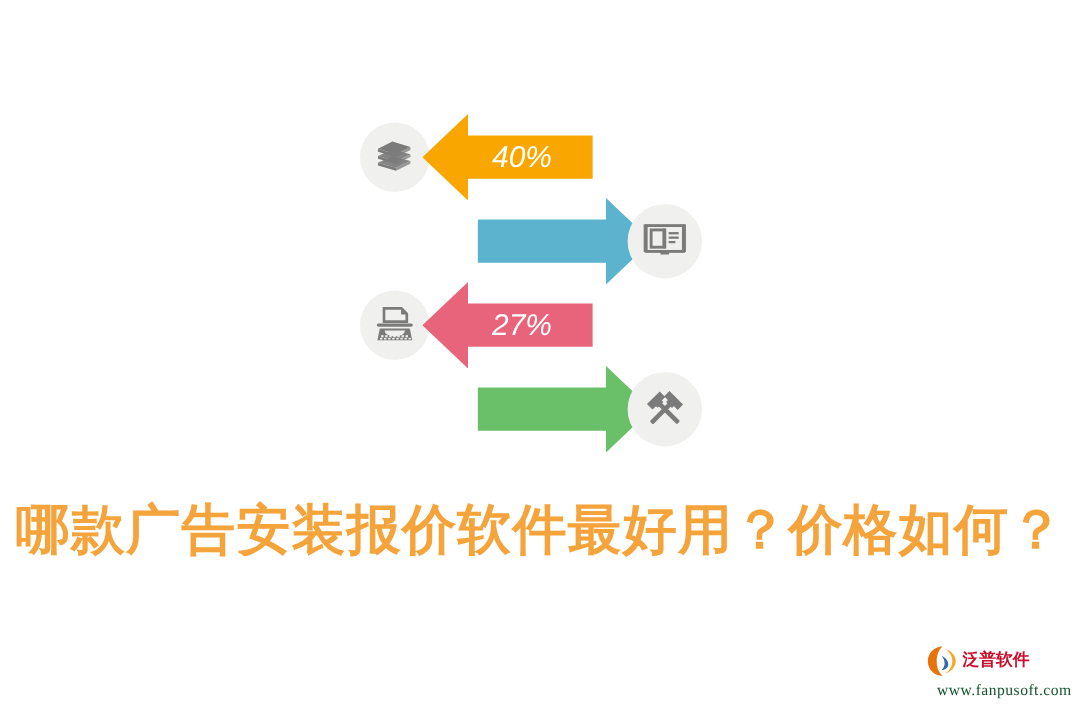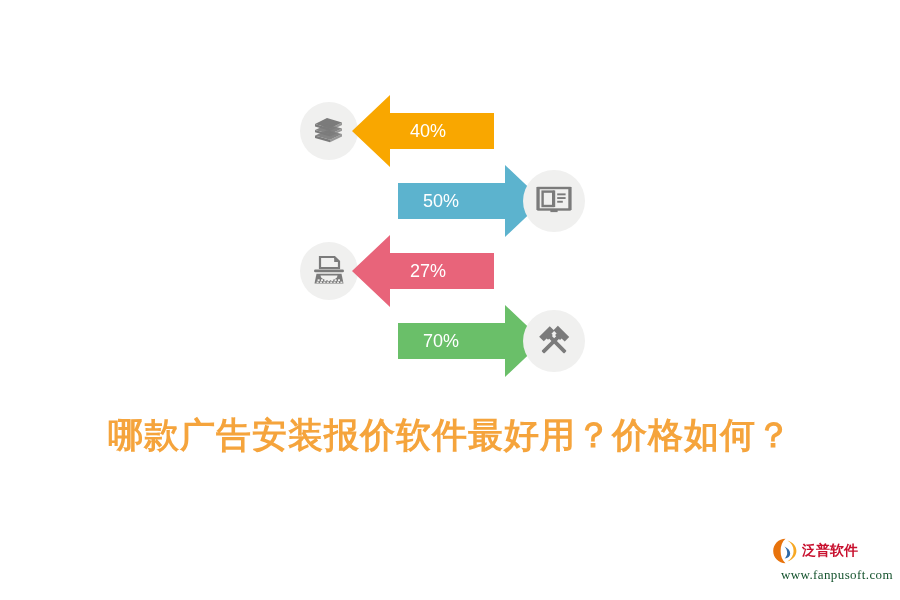--- a/index.html
+++ b/index.html
@@ -66,24 +66,25 @@
     height: 72px;
   }
   .arrow svg { display: block; }
 
   .arrow-label {
     position: absolute;
     top: 0;
     height: 72px;
     line-height: 72px;
     color: #ffffff;
-    font-size: 18px;
+    font-size: 25px;
     font-family: "Liberation Sans", sans-serif;
     letter-spacing: 0px;
     white-space: nowrap;
+    font-style: italic;
   }
 
   
   .row-0 .arrow { left: 57px; width: 142px; }
   .row-0 .arrow-label { left: 115px; }
 
   .row-1 .arrow { left: 103px; width: 145px; }
   .row-1 .arrow-label { left: 128px; }
 
   .row-2 .arrow { left: 57px; width: 142px; }
@@ -93,21 +94,21 @@
   .row-3 .arrow-label { left: 128px; }
 
   
   .headline {
     position: absolute;
     left: 0;
     top: 412px;
     width: 900px;
     text-align: center;
     font-family: "Liberation Serif", serif;
-    font-size: 35px;
+    font-size: 45px;
     font-weight: 700;
     color: #F5A43C;
     letter-spacing: 1px;
     white-space: nowrap;
   }
 
   
   .logo {
     position: absolute;
     left: 772px;
@@ -173,21 +174,20 @@
       </div>
       <div class="arrow-label">40%</div>
     </div>
 
     <div class="row row-1">
       <div class="arrow">
         <svg width="145" height="72" viewBox="0 0 145 72" preserveAspectRatio="none">
           <polygon points="145,36 107,0 107,18 0,18 0,54 107,54 107,72" fill="#5CB3CE"></polygon>
         </svg>
       </div>
-      <div class="arrow-label">50%</div>
       <div class="icon-disc right" style="background: rgb(240, 240, 239);">
         <span>
           <svg width="40" height="40" viewBox="0 0 40 40">
             <g fill="none" stroke="#7b7b7b" stroke-width="2.4">
               <rect x="4.5" y="7" width="31" height="21.5"></rect>
               <rect x="8.6" y="10.6" width="10.6" height="14.4"></rect>
               <line x1="20" y1="9.5" x2="20" y2="26"></line>
             </g>
             <g fill="#7b7b7b">
               <rect x="23.2" y="12.4" width="8.4" height="1.9"></rect>
@@ -242,21 +242,20 @@
       </div>
       <div class="arrow-label">27%</div>
     </div>
 
     <div class="row row-3">
       <div class="arrow">
         <svg width="145" height="72" viewBox="0 0 145 72" preserveAspectRatio="none">
           <polygon points="145,36 107,0 107,18 0,18 0,54 107,54 107,72" fill="#6ABF69"></polygon>
         </svg>
       </div>
-      <div class="arrow-label">70%</div>
       <div class="icon-disc right" style="background: rgb(240, 240, 239);">
         <span>
           <svg width="40" height="40" viewBox="0 0 40 40">
             <g fill="#7b7b7b">
               <g transform="rotate(45 20 20)">
                 <rect x="18.2" y="13" width="3.8" height="23" rx="1"></rect>
                 <path d="M12 6.5 L28 6.5 L28 12.8 L23.5 12.8 L23.5 15 L16.5 15 L16.5 12.8 L12 12.8 Z"></path>
               </g>
               <g transform="rotate(-45 20 20)">
                 <rect x="18.2" y="13" width="3.8" height="23" rx="1"></rect>

